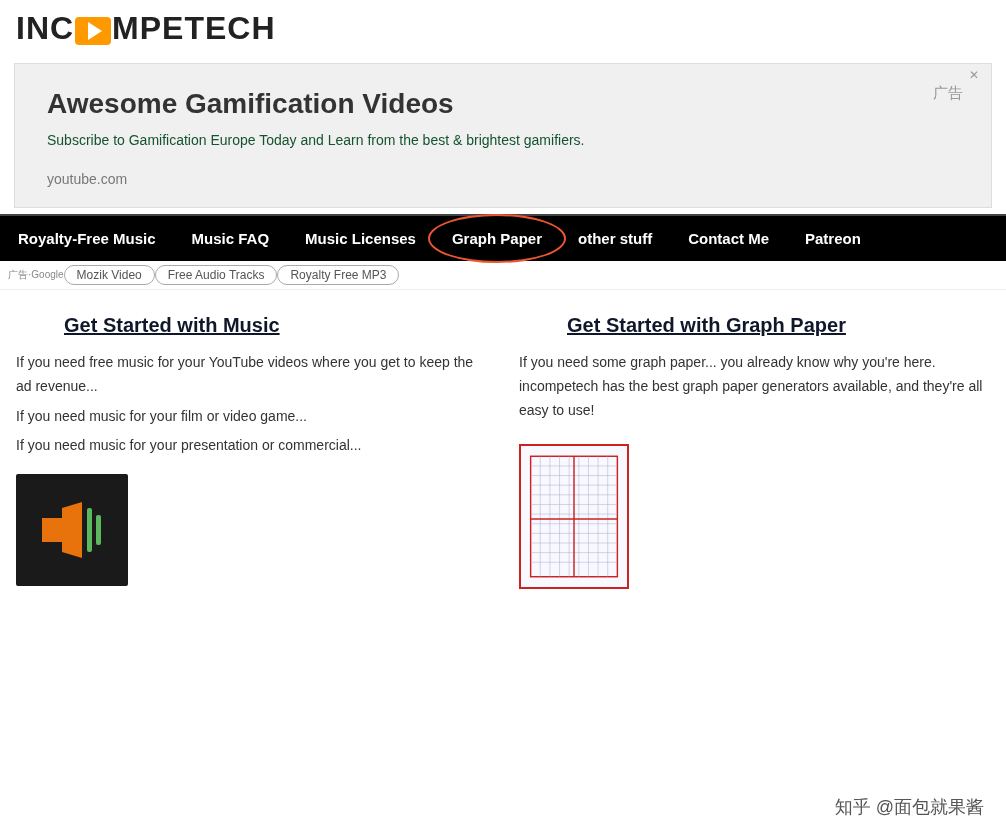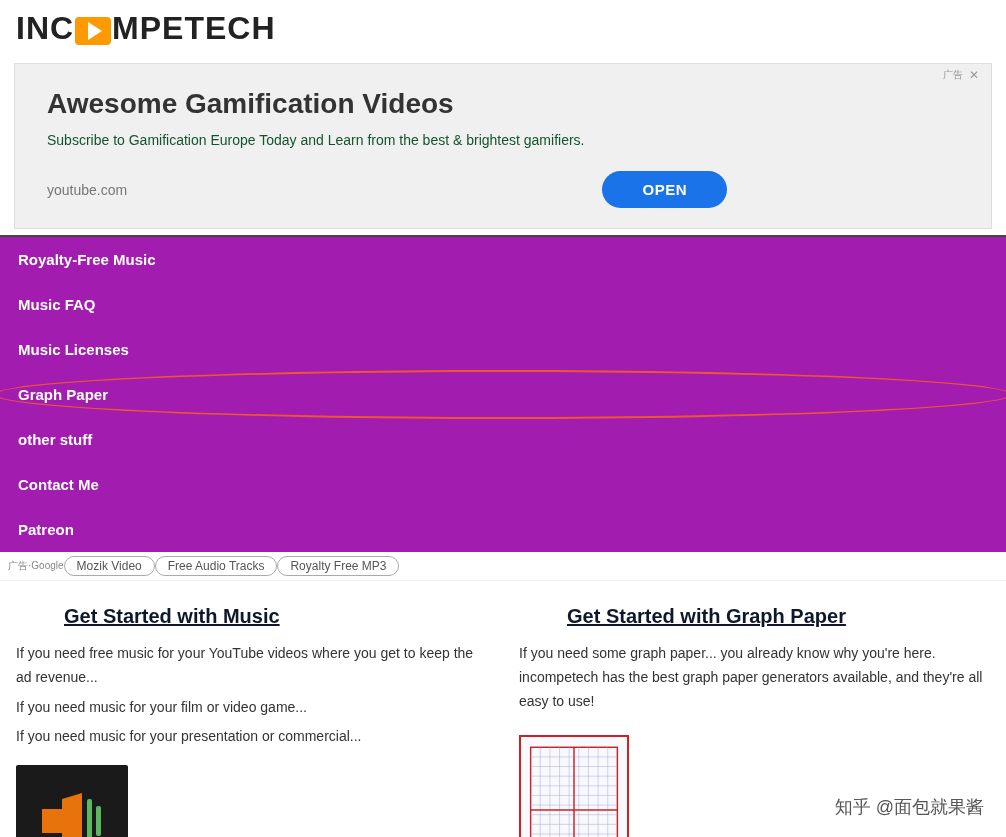--- a/index.html
+++ b/index.html
@@ -41,23 +41,23 @@
     
     #ad-banner {
       margin: 6px 14px;
       background: #f0f0f0;
       border: 1px solid #ddd;
       padding: 24px 32px 20px 32px;
       position: relative;
     }
     #ad-label {
       position: absolute;
-      top: 4px;
+      top: 20px;
       right: 28px;
-      font-size: 10px;
+      font-size: 15px;
       color: #999;
     }
     #ad-close {
       position: absolute;
       top: 4px;
       right: 12px;
       font-size: 12px;
       color: #999;
       cursor: pointer;
     }
@@ -91,25 +91,24 @@
       border-radius: 20px;
       padding: 10px 40px;
       font-size: 15px;
       font-weight: bold;
       cursor: pointer;
       letter-spacing: 0.5px;
     }
 
     
     #navbar {
-      background: #a21caf;
+      background: #000000;
       display: flex;
       align-items: stretch;
       border-top: 2px solid #444;
-      flex-direction: column;
     }
     .nav-item {
       color: #fff;
       padding: 14px 18px;
       font-size: 15px;
       font-weight: bold;
       cursor: pointer;
       white-space: nowrap;
       position: relative;
       display: flex;
@@ -206,21 +205,20 @@
   </div>
 </div>
 
 <div id="ad-banner">
   <span id="ad-label">广告</span>
   <span id="ad-close">✕</span>
   <div id="ad-title">Awesome Gamification Videos</div>
   <div id="ad-subtitle">Subscribe to Gamification Europe Today and Learn from the best &amp; brightest gamifiers.</div>
   <div id="ad-footer">
     <span id="ad-source">youtube.com</span>
-    <button id="ad-open-btn">OPEN</button>
   </div>
 </div>
 
 <nav id="navbar">
   <div class="nav-item">
     <span>Royalty-Free Music</span>
   </div>
   <div class="nav-item">
     <span>Music FAQ</span>
   </div>

